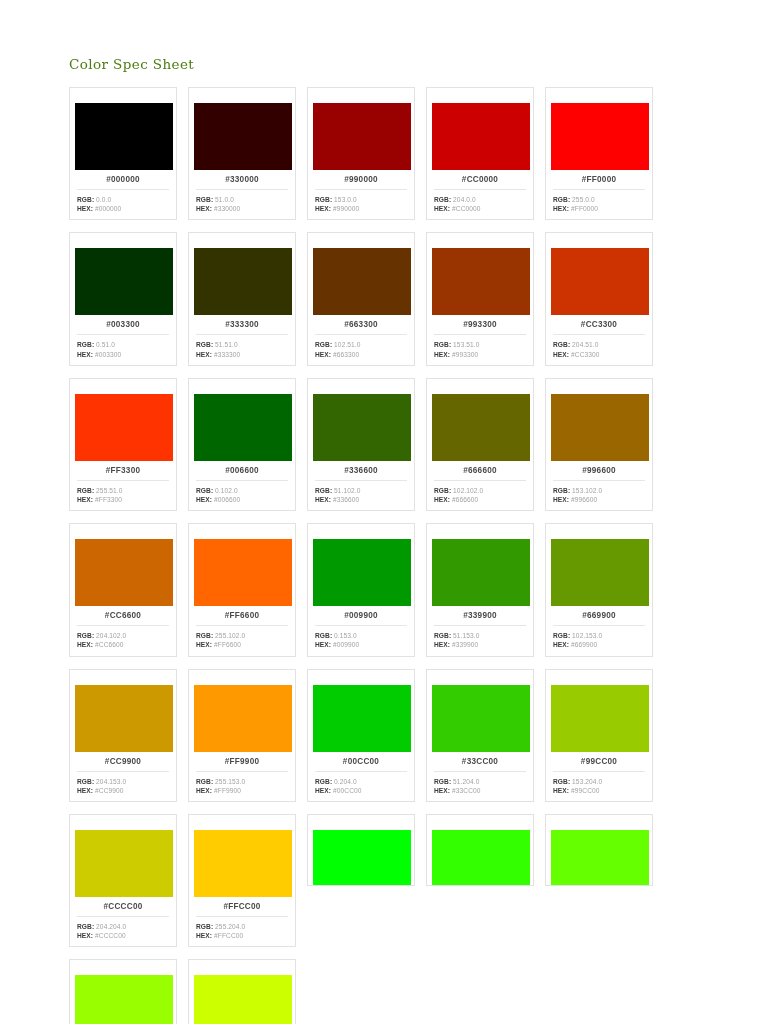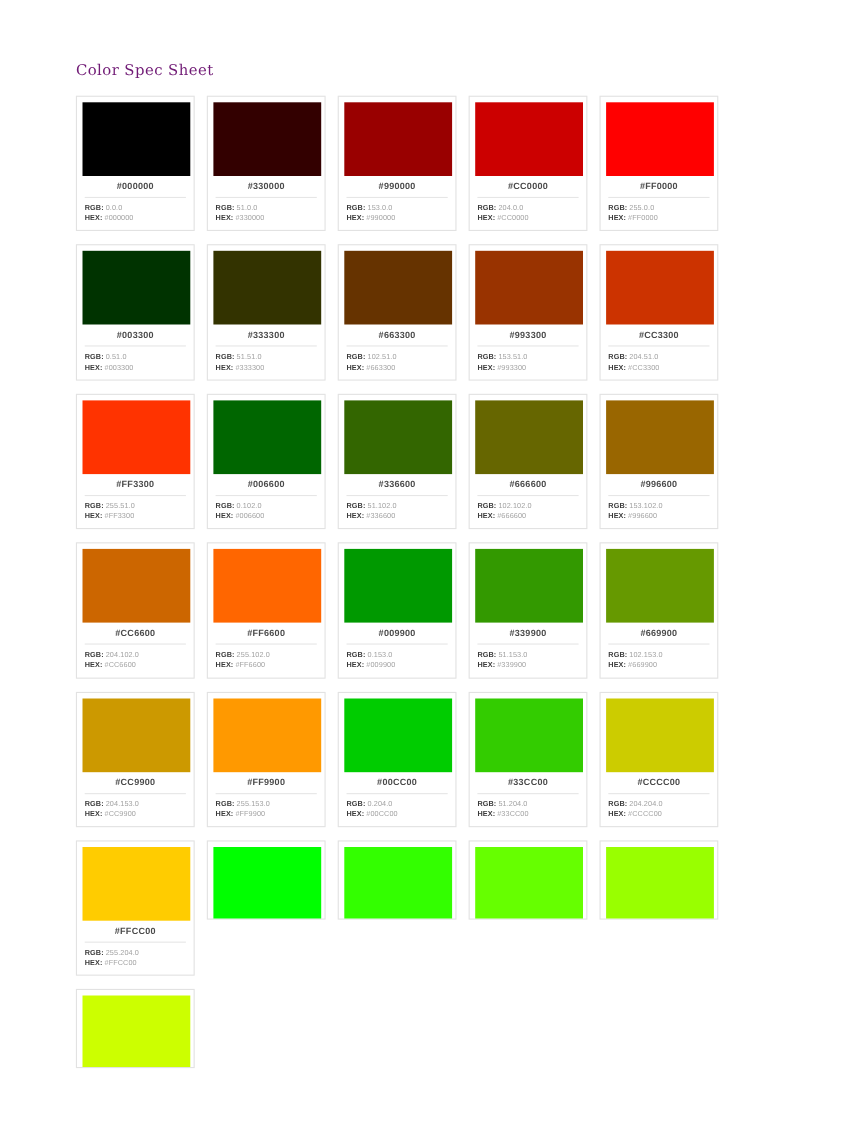--- a/index.html
+++ b/index.html
@@ -23,39 +23,39 @@
     overflow: hidden;
   }
   #page-title {
     position: absolute;
     left: 69px;
     top: 56px;
     font-family: "DejaVu Serif", "Liberation Serif", serif;
     font-size: 13.5px;
     font-weight: 400;
     letter-spacing: 0.4px;
-    color: #701a75;
+    color: #4d7c0f;
     white-space: nowrap;
   }
   #swatch-grid {
     position: absolute;
     left: 69px;
     top: 87px;
     width: 600px;
     display: grid;
     grid-template-columns: repeat(5, 108px);
     column-gap: 11px;
     row-gap: 12px;
   }
   .swatch-card {
     width: 108px;
     box-sizing: border-box;
     background: #ffffff;
     border: 1px solid #e2e2e2;
-    padding: 5px 5px 6px 5px;
+    padding: 15px 5px 6px 5px;
     overflow: hidden;
   }
   .swatch-card.clipped {
     height: 72px;
   }
   .swatch-color {
     width: 98px;
     height: 67px;
     display: block;
   }
@@ -313,20 +313,29 @@
       <div class="swatch-card">
         <div class="swatch-color" style="background-color: rgb(51, 204, 0);"></div>
         <span class="swatch-hex-label">#33CC00</span>
         <div class="swatch-divider"></div>
         <div class="swatch-meta">
           <span class="meta-row"><span class="meta-key">RGB:</span> <span class="meta-val">51.204.0</span></span>
           <span class="meta-row"><span class="meta-key">HEX:</span> <span class="meta-val">#33CC00</span></span>
         </div>
       </div>
       <div class="swatch-card">
+        <div class="swatch-color" style="background-color: rgb(153, 204, 0);"></div>
+        <span class="swatch-hex-label">#99CC00</span>
+        <div class="swatch-divider"></div>
+        <div class="swatch-meta">
+          <span class="meta-row"><span class="meta-key">RGB:</span> <span class="meta-val">153.204.0</span></span>
+          <span class="meta-row"><span class="meta-key">HEX:</span> <span class="meta-val">#99CC00</span></span>
+        </div>
+      </div>
+      <div class="swatch-card">
         <div class="swatch-color" style="background-color: rgb(204, 204, 0);"></div>
         <span class="swatch-hex-label">#CCCC00</span>
         <div class="swatch-divider"></div>
         <div class="swatch-meta">
           <span class="meta-row"><span class="meta-key">RGB:</span> <span class="meta-val">204.204.0</span></span>
           <span class="meta-row"><span class="meta-key">HEX:</span> <span class="meta-val">#CCCC00</span></span>
         </div>
       </div>
       <div class="swatch-card">
         <div class="swatch-color" style="background-color: rgb(255, 204, 0);"></div>

